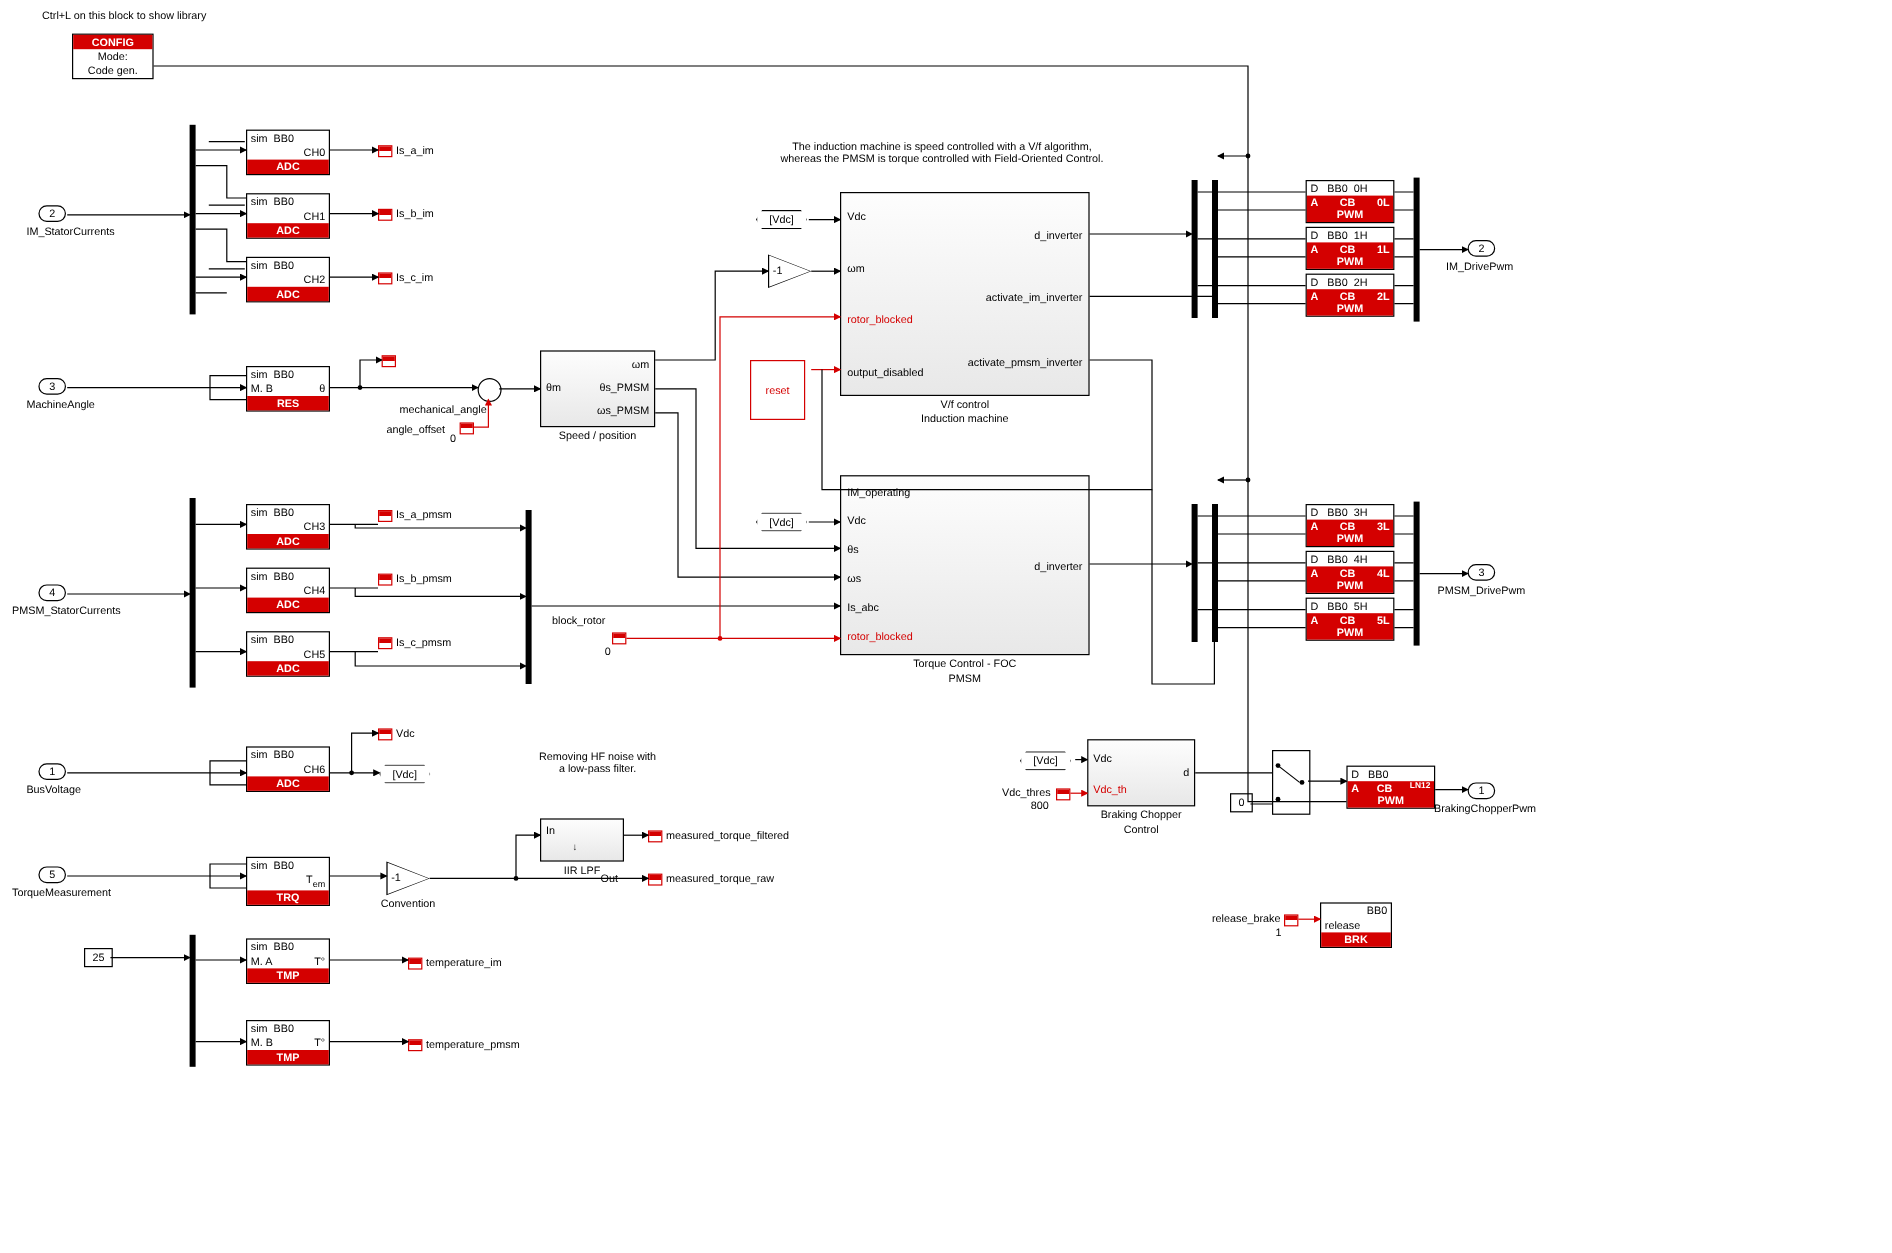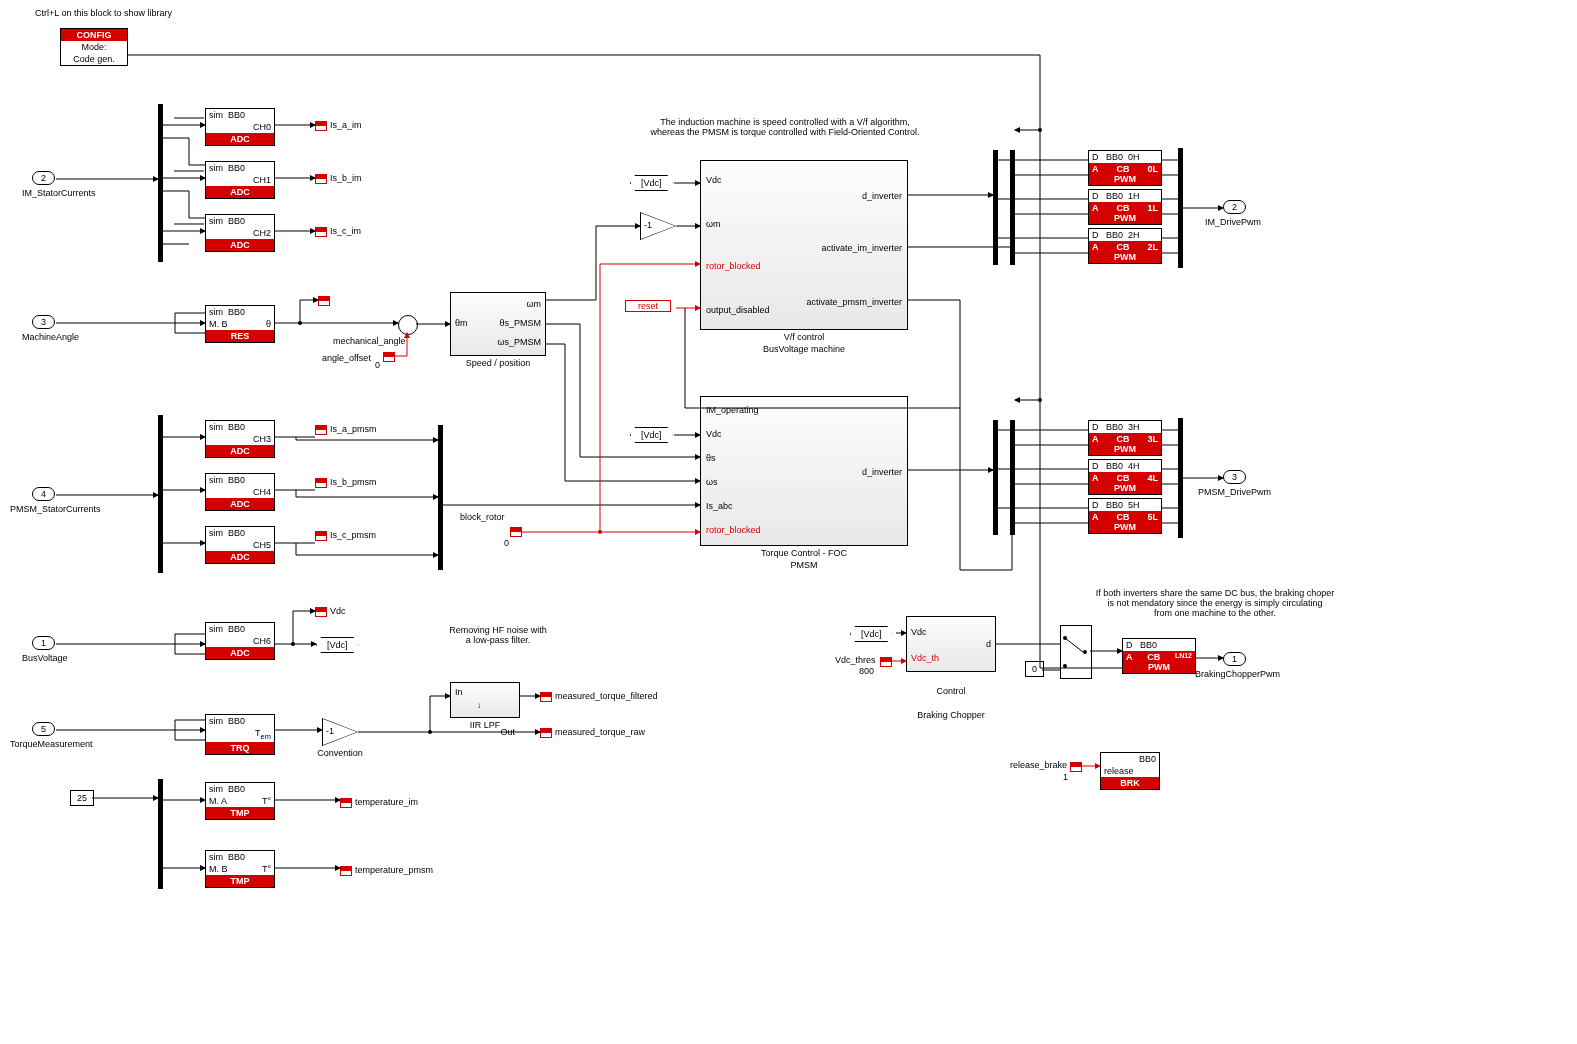--- a/index.html
+++ b/index.html
@@ -16,21 +16,21 @@
 .gotoLabel { position: absolute; font-size: 9px; }
 .const { position: absolute; border: 1px solid #000; font-size: 9px; padding: 2px 6px; background: #fff; }
 .sum { position: absolute; border: 1px solid #000; border-radius: 50%; width: 18px; height: 18px; background: #fff; }
 .gain { position: absolute; width: 0; height: 0; border-top: 14px solid transparent; border-bottom: 14px solid transparent; border-left: 36px solid #000; }
 .gain::after { content: ""; position: absolute; left: -35px; top: -13px; width: 0; height: 0; border-top: 13px solid transparent; border-bottom: 13px solid transparent; border-left: 34px solid #fff; }
 .gainLabel { position: absolute; font-size: 9px; z-index: 2; }
 .subsys { position: absolute; border: 1px solid #000; background: linear-gradient(#fdfdfd, #e8e8e8); box-sizing: border-box; font-size: 9px; }
 .subsys .plabel { position: absolute; font-size: 9px; }
 .subsysTitle { position: absolute; font-size: 9px; text-align: center; }
 .note { position: absolute; font-size: 9px; text-align: center; color: #000; }
-.redBox { position: absolute; border: 1px solid #d40000; background: #fff; color: #d40000; font-size: 9px; padding: 0 12px; }
+.redBox { position: absolute; border: 1px solid #d40000; background: #fff; color: #d40000; font-size: 9px; padding: 19px 12px; }
 .bus { position: absolute; background: #000; }
 .busV { width: 5px; }
 svg.wires { position: absolute; left: 0; top: 0; width: 1577px; height: 1044px; pointer-events: none; }
 .switchBox { position: absolute; border: 1px solid #000; background: #fff; }
 </style>
 </head>
 <body>
 
 <div class="canvas">
 
@@ -186,21 +186,21 @@
 <div class="subsys" style="left:700px; top:160px; width:208px; height:170px;">
   <span class="plabel" style="left:5px; top:14px;">Vdc</span>
   <span class="plabel" style="left:5px; top:58px;">ωm</span>
   <span class="plabel" style="left:5px; top:100px; color:#d40000">rotor_blocked</span>
   <span class="plabel" style="left:5px; top:144px;">output_disabled</span>
   <span class="plabel" style="right:5px; top:30px;">d_inverter</span>
   <span class="plabel" style="right:5px; top:82px;">activate_im_inverter</span>
   <span class="plabel" style="right:5px; top:136px;">activate_pmsm_inverter</span>
 </div>
 <div class="subsysTitle" style="left:700px; top:332px; width:208px;">V/f control</div>
-<div class="subsysTitle" style="left:700px; top:344px; width:208px;">BusVoltage machine</div>
+<div class="subsysTitle" style="left:700px; top:344px; width:208px;">Induction machine</div>
 
 <div class="subsys" style="left:700px; top:396px; width:208px; height:150px;">
   <span class="plabel" style="left:5px; top:8px;">IM_operating</span>
   <span class="plabel" style="left:5px; top:32px;">Vdc</span>
   <span class="plabel" style="left:5px; top:56px;">θs</span>
   <span class="plabel" style="left:5px; top:80px;">ωs</span>
   <span class="plabel" style="left:5px; top:104px;">Is_abc</span>
   <span class="plabel" style="left:5px; top:128px; color:#d40000">rotor_blocked</span>
   <span class="plabel" style="right:5px; top:70px;">d_inverter</span>
 </div>
@@ -214,36 +214,33 @@
 <div class="gotoTag" style="left:850px; top:626px;">[Vdc]</div>
 <div class="gotoLabel" style="left:835px; top:655px;">Vdc_thres</div>
 <div class="gotoLabel" style="left:859px; top:666px;">800</div>
 <div class="gotoRed" style="left:880px; top:657px;"></div>
 
 <div class="subsys" style="left:906px; top:616px; width:90px; height:56px;">
   <span class="plabel" style="left:4px; top:10px;">Vdc</span>
   <span class="plabel" style="left:4px; top:36px; color:#d40000">Vdc_th</span>
   <span class="plabel" style="right:4px; top:22px;">d</span>
 </div>
-<div class="subsysTitle" style="left:906px; top:710px; width:90px;">Braking Chopper</div>
+<div class="subsysTitle" style="left:906px; top:674px; width:90px;">Braking Chopper</div>
 <div class="subsysTitle" style="left:906px; top:686px; width:90px;">Control</div>
 
 <div class="const" style="left:1025px; top:661px;">0</div>
 <div class="switchBox" style="left:1060px; top:625px; width:30px; height:52px;">
   <svg width="30" height="52">
         <line x1="4" y1="12" x2="22" y2="26" stroke="#000"></line>
         <circle cx="4" cy="12" r="2" fill="#000"></circle>
         <circle cx="4" cy="40" r="2" fill="#000"></circle>
         <circle cx="24" cy="26" r="2" fill="#000"></circle>
       </svg>
 </div>
 
-<div class="note" style="left:1050px; top:588px; width:330px; white-space:pre-line;">If both inverters share the same DC bus, the braking choper
-is not mendatory since the energy is simply circulating
-from one machine to the other.</div>
 
 <div class="gotoLabel" style="left:1010px; top:760px;">release_brake</div>
 <div class="gotoLabel" style="left:1063px; top:772px;">1</div>
 <div class="gotoRed" style="left:1070px; top:762px;"></div>
 
 <div class="bus busV" style="left:993px; top:150px; height:115px;"></div>
 <div class="bus busV" style="left:1010px; top:150px; height:115px;"></div>
 <div class="bus busV" style="left:993px; top:420px; height:115px;"></div>
 <div class="bus busV" style="left:1010px; top:420px; height:115px;"></div>
 <div class="bus busV" style="left:1178px; top:148px; height:120px;"></div>

